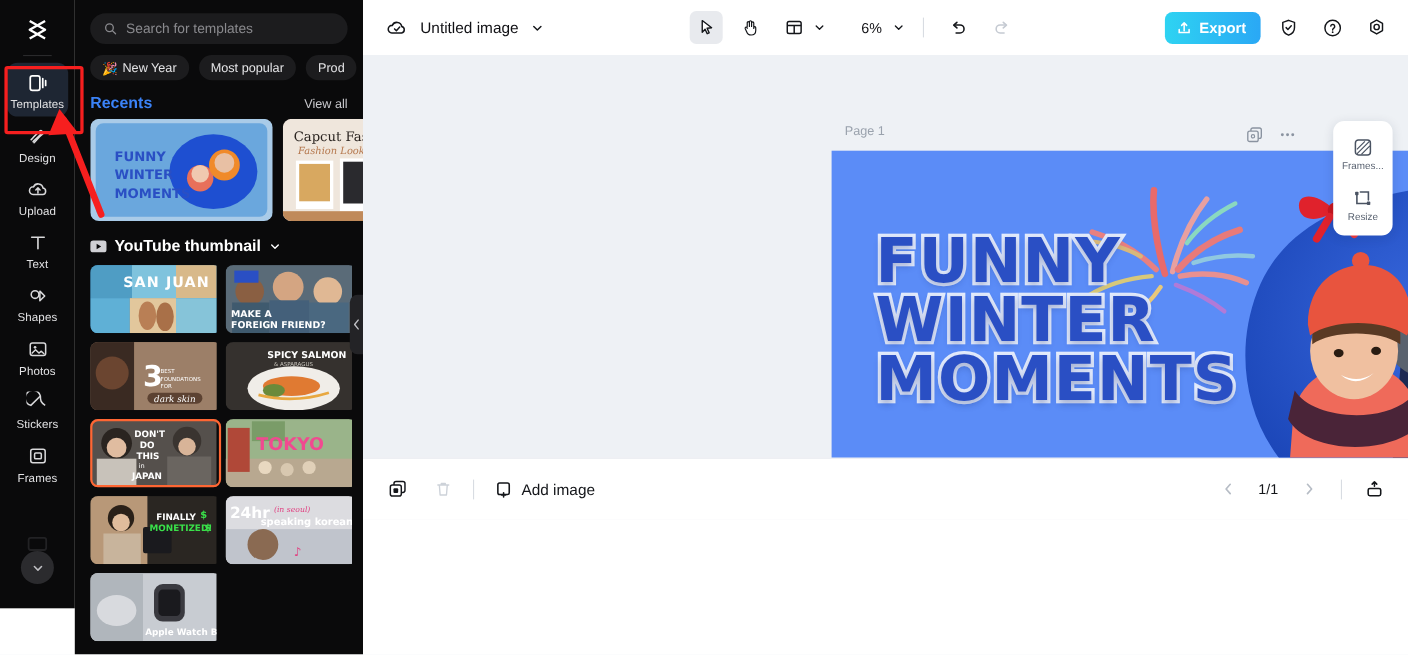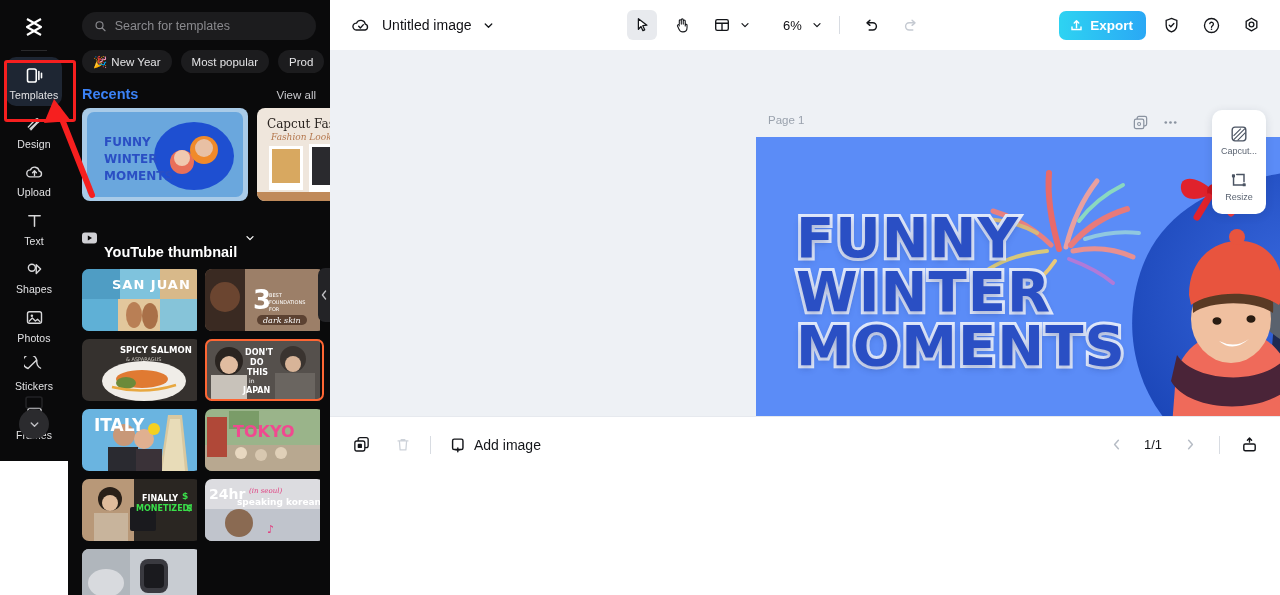--- a/index.html
+++ b/index.html
@@ -5,21 +5,21 @@
   * { margin:0; padding:0; box-sizing:border-box; }
   html, body {
     width:1280px; height:595px;
     font-family:"Liberation Sans", sans-serif;
     overflow:hidden; background:#fff;
   }
   .app { position:relative; width:1280px; height:595px; display:flex; }
 
   
   .rail {
-    width:68px; height:461px; background:#0a0a0b;
+    width:68px; height:553px; background:#0a0a0b;
     display:flex; flex-direction:column; align-items:center;
     padding-top:10px; flex:0 0 68px; position:relative;
   }
   .logo { width:34px; height:34px; display:flex; align-items:center; justify-content:center; margin-bottom:6px; }
   .rail-sep { width:26px; height:1px; background:#2a2a2c; margin-bottom:6px; }
   .rail-item {
     width:56px; padding:7px 0 5px; display:flex; flex-direction:column;
     align-items:center; gap:4px; border-radius:10px; cursor:pointer;
     color:#d8d8da;
   }
@@ -66,21 +66,21 @@
   .sec-title { color:#3b82f6; font-size:14.5px; font-weight:bold; }
   .sec-link { color:#c9c9cd; font-size:11.5px; cursor:pointer;margin-left:29px; }
   .recents { display:flex; gap:9px; padding:0 0 0 14px; position:relative; }
   .rec-card {
     width:166px; height:93px; border-radius:8px; overflow:hidden;
     position:relative; flex:0 0 auto; cursor:pointer;
   }
   .rec-card2 { width:120px; }
 
   .cat-head { display:flex; align-items:center; gap:7px; padding:15px 14px 9px; cursor:pointer; }
-  .cat-title { color:#fff; font-size:14.5px; font-weight:bold;margin-top:28px; }
+  .cat-title { color:#fff; font-size:14.5px; font-weight:bold; }
 
   .grid {
     display:grid; grid-template-columns:115px 115px; gap:8px;
     padding:0 14px; position:relative;
   }
   .tcard {
     width:119px; height:62px; border-radius:7px; overflow:hidden;
     position:relative; cursor:pointer;
   }
   .tcard.sel { outline:2px solid #ff6633; outline-offset:-2px; border-radius:7px; }
@@ -352,20 +352,34 @@
           <rect x="78" y="0" width="37" height="30" fill="#d8b98a"></rect>
           <rect x="0" y="30" width="36" height="32" fill="#5fb0d6"></rect>
           <rect x="36" y="30" width="42" height="32" fill="#e2c79c"></rect>
           <rect x="78" y="30" width="37" height="32" fill="#86c4d9"></rect>
           <ellipse cx="52" cy="46" rx="8" ry="13" fill="#b97f55"></ellipse>
           <ellipse cx="68" cy="47" rx="8" ry="13" fill="#a97048"></ellipse>
           <text x="30" y="20" font-family="DejaVu Sans" font-size="13" font-weight="bold" fill="#fff" letter-spacing="1">SAN JUAN</text>
         </svg>
       </div>
 
+      <div class="tcard">
+        <svg width="115" height="62" viewBox="0 0 115 62">
+          <rect width="115" height="62" fill="#5a6b78"></rect>
+          <circle cx="22" cy="24" r="13" fill="#8a5f42"></circle>
+          <circle cx="57" cy="20" r="14" fill="#d4a582"></circle>
+          <circle cx="93" cy="24" r="13" fill="#e0b894"></circle>
+          <rect x="6" y="34" width="34" height="28" fill="#3f5a6e"></rect>
+          <rect x="40" y="32" width="36" height="30" fill="#44607a"></rect>
+          <rect x="76" y="34" width="36" height="28" fill="#4a6880"></rect>
+          <rect x="8" y="5" width="22" height="11" fill="#2a4fc4"></rect>
+          <text x="5" y="47" font-family="DejaVu Sans" font-size="8.5" font-weight="bold" fill="#fff">MAKE A</text>
+          <text x="5" y="57" font-family="DejaVu Sans" font-size="8.5" font-weight="bold" fill="#fff">FOREIGN FRIEND?</text>
+        </svg>
+      </div>
 
       <div class="tcard">
         <svg width="115" height="62" viewBox="0 0 115 62">
           <rect width="115" height="62" fill="#8a6e58"></rect>
           <rect x="0" y="0" width="40" height="62" fill="#3a2a22"></rect>
           <circle cx="20" cy="28" r="15" fill="#6b4530"></circle>
           <rect x="40" y="0" width="75" height="62" fill="#9c7f68"></rect>
           <text x="48" y="40" font-family="DejaVu Sans" font-size="26" font-weight="bold" fill="#fff">3</text>
           <text x="64" y="28" font-family="DejaVu Sans" font-size="5" fill="#fff">BEST</text>
           <text x="64" y="35" font-family="DejaVu Sans" font-size="5" fill="#fff">FOUNDATIONS</text>
@@ -397,33 +411,20 @@
           <circle cx="88" cy="25" r="8" fill="#d8b498"></circle>
           <rect x="70" y="34" width="40" height="28" fill="#6a6560"></rect>
           <text x="40" y="16" font-family="DejaVu Sans" font-size="8" font-weight="bold" fill="#fff">DON'T</text>
           <text x="45" y="26" font-family="DejaVu Sans" font-size="8" font-weight="bold" fill="#fff">DO</text>
           <text x="42" y="36" font-family="DejaVu Sans" font-size="8" font-weight="bold" fill="#fff">THIS</text>
           <text x="44" y="44" font-family="DejaVu Sans" font-size="6" fill="#fff">in</text>
           <text x="38" y="54" font-family="DejaVu Sans" font-size="8" font-weight="bold" fill="#fff">JAPAN</text>
         </svg>
       </div>
 
-      <div class="tcard">
-        <svg width="115" height="62" viewBox="0 0 115 62">
-          <rect width="115" height="62" fill="#6ab4e0"></rect>
-          <path d="M78 62 L86 6 L100 6 L106 62 Z" fill="#d8c8a0"></path>
-          <path d="M80 62 L88 10 L98 10 L103 62 Z" fill="#e8dcb8"></path>
-          <circle cx="42" cy="26" r="11" fill="#c89878"></circle>
-          <circle cx="62" cy="30" r="10" fill="#e0b090"></circle>
-          <rect x="26" y="38" width="30" height="24" fill="#2a2a30"></rect>
-          <rect x="54" y="40" width="26" height="22" fill="#3a3238"></rect>
-          <text x="12" y="22" font-family="DejaVu Sans" font-size="17" font-weight="bold" fill="#fff">ITALY</text>
-          <circle cx="72" cy="20" r="6" fill="#f5d020"></circle>
-        </svg>
-      </div>
 
       <div class="tcard">
         <svg width="115" height="62" viewBox="0 0 115 62">
           <rect width="115" height="62" fill="#9ab48a"></rect>
           <rect x="0" y="36" width="115" height="26" fill="#b8a890"></rect>
           <rect x="2" y="8" width="20" height="40" fill="#b04838"></rect>
           <rect x="24" y="2" width="30" height="18" fill="#7a9c68"></rect>
           <circle cx="36" cy="44" r="6" fill="#e8d8c0"></circle>
           <circle cx="56" cy="46" r="6" fill="#d8c8b0"></circle>
           <circle cx="76" cy="44" r="6" fill="#e0d0b8"></circle>
@@ -696,21 +697,21 @@
           </g>
         </svg>
       </div>
 
       <div class="righttools">
         <div class="rt-item">
           <svg width="20" height="20" viewBox="0 0 22 22" fill="none">
             <rect x="3.5" y="3.5" width="15" height="15" rx="3" stroke="#4a5362" stroke-width="1.5"></rect>
             <path d="M5 13l8-8M5 17.5l12.5-12.5M9.5 18l8.5-8.5" stroke="#4a5362" stroke-width="1.2"></path>
           </svg>
-          <span class="rt-lbl">Capcut...</span>
+          <span class="rt-lbl">Frames...</span>
         </div>
         <div class="rt-item">
           <svg width="20" height="20" viewBox="0 0 22 22" fill="none">
             <path d="M5 6.5v10h10" stroke="#4a5362" stroke-width="1.6" stroke-linecap="round"></path>
             <path d="M8.5 5h8v8" stroke="#4a5362" stroke-width="1.6" stroke-linecap="round"></path>
             <rect x="3.2" y="4.8" width="3.4" height="3.4" rx=".8" fill="#4a5362"></rect>
             <rect x="15" y="14.6" width="3.4" height="3.4" rx=".8" fill="#4a5362"></rect>
           </svg>
           <span class="rt-lbl">Resize</span>
         </div>

